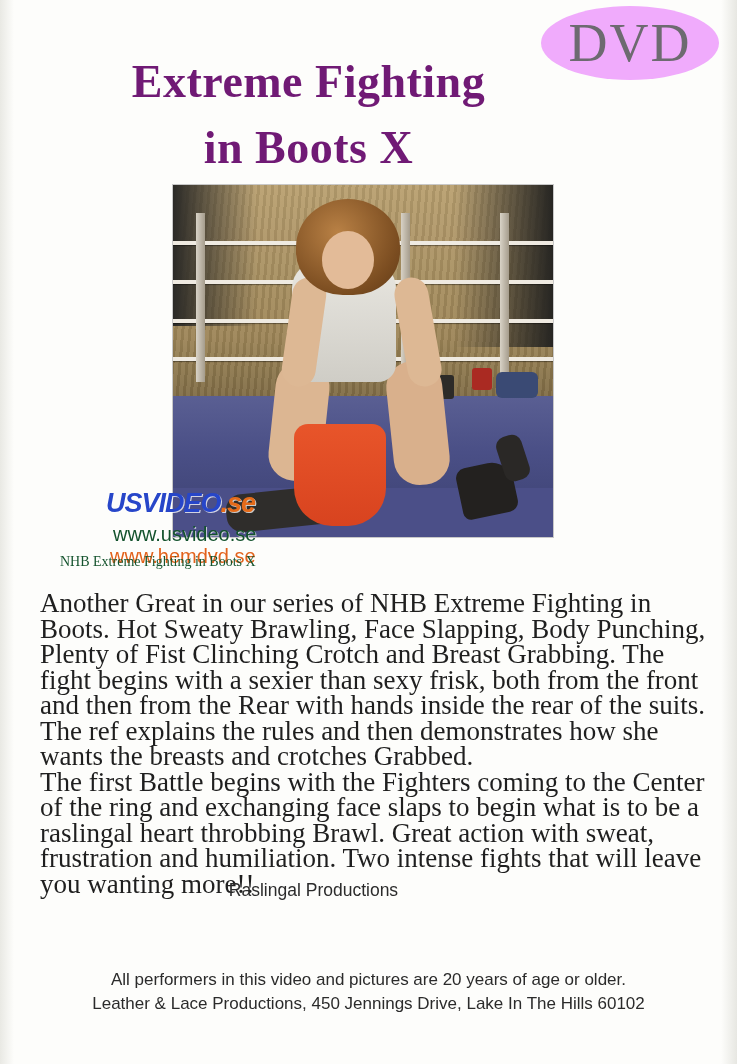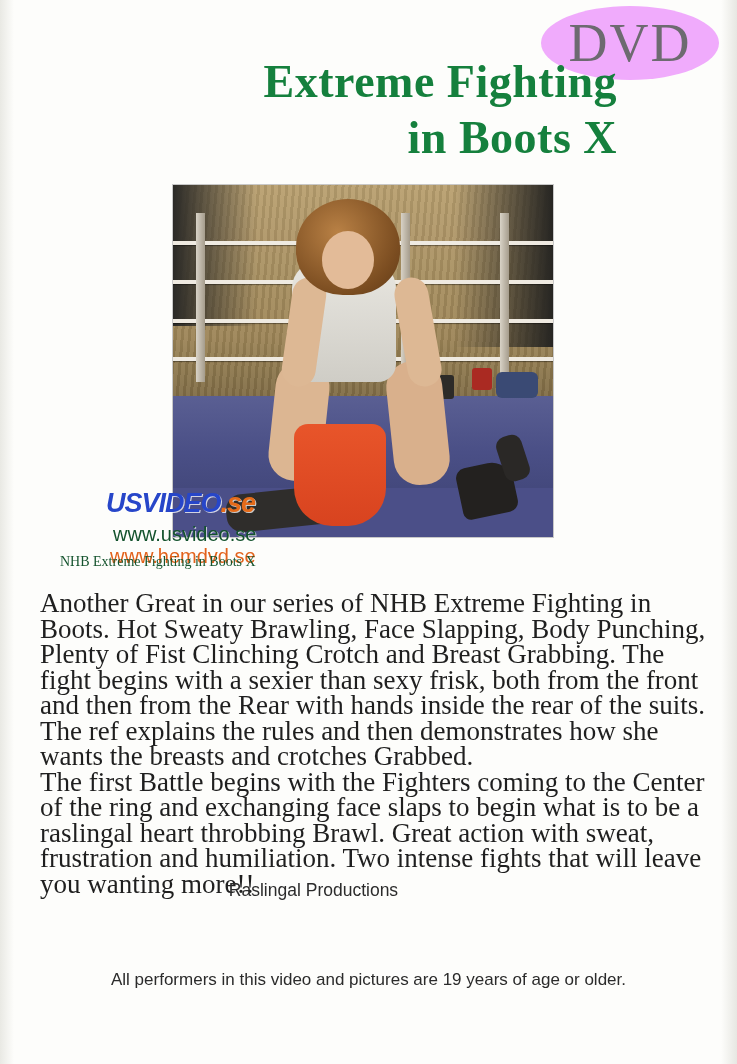--- a/index.html
+++ b/index.html
@@ -58,32 +58,32 @@
     color: #6d6a70;
     font-weight: 400;
   }
 
   
   .title-block {
     position: absolute;
     top: 58px;
     left: 0;
     width: 617px;
-    text-align: right;
-    color: #15803d;
+    text-align: center;
+    color: #701a75;
     font-family: "Liberation Serif", serif;
     font-weight: bold;
     line-height: 1.05;
   }
   .title-line {
     font-size: 46px;
     letter-spacing: 0.5px;
   }
   .title-line.second {
-    margin-top: 8px;
+    margin-top: 18px;
   }
 
   
   .photo-wrap {
     position: absolute;
     top: 184px;
     left: 172px;
     width: 380px;
     height: 352px;
     border: 1px solid #c8c8c8;
@@ -377,16 +377,17 @@
   <div class="description">
     <p>Another Great in our series of NHB Extreme Fighting in Boots. Hot Sweaty Brawling, Face Slapping, Body Punching, Plenty of Fist Clinching Crotch and Breast Grabbing. The fight begins with a sexier than sexy frisk, both from the front and then from the Rear with hands inside the rear of the suits. The ref explains the rules and then demonstrates how she wants the breasts and crotches Grabbed.</p>
     <p>The first Battle begins with the Fighters coming to the Center of the ring and exchanging face slaps to begin what is to be a raslingal heart throbbing Brawl. Great action with sweat, frustration and humiliation. Two intense fights that will leave you wanting more!!</p>
   </div>
 
   <div class="footer">
     <div>Raslingal Productions</div>
   </div>
 
   <div class="legal">
-    <div>All performers in this video and pictures are 19 years of age or older.</div>
+    <div>All performers in this video and pictures are 20 years of age or older.</div>
+    <div>Leather &amp; Lace Productions, 450 Jennings Drive, Lake In The Hills 60102</div>
   </div>
 
 </div>
 
 </body></html>

